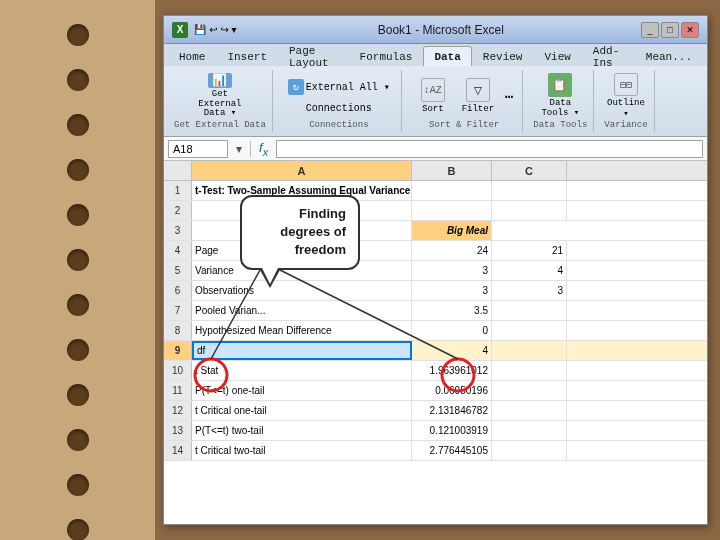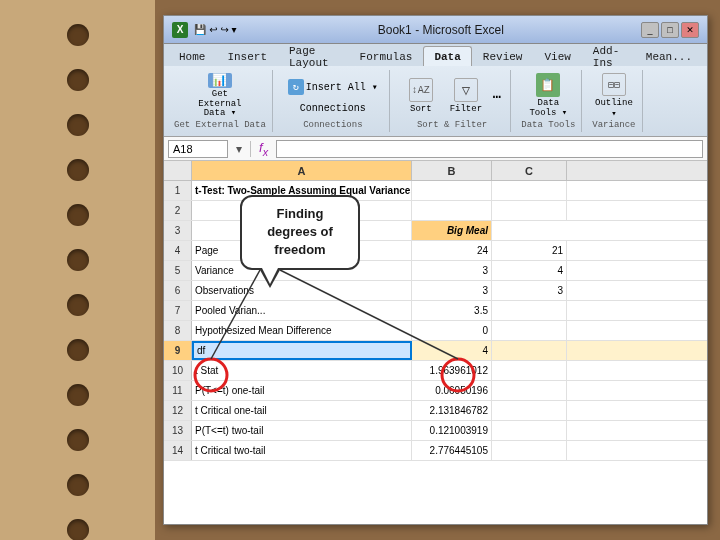--- a/index.html
+++ b/index.html
@@ -230,21 +230,21 @@
     .name-box {
       width: 60px;
       height: 18px;
       border: 1px solid #a0a0a0;
       font-size: 11px;
       padding: 0 4px;
       background: white;
       display: flex; align-items: center;
     }
     .formula-icon {
-      font-size: 12px; color: #a21caf;
+      font-size: 12px; color: #0f766e;
     }
     .formula-input {
       flex: 1;
       height: 18px;
       border: 1px solid #a0a0a0;
       font-size: 11px;
       padding: 0 4px;
       background: white;
     }
 
@@ -330,21 +330,21 @@
       position: absolute;
       left: 240px;
       top: 195px;
       z-index: 10;
     }
     .speech-bubble {
       background: white;
       border: 2px solid #333;
       border-radius: 12px;
       padding: 8px 12px;
-      text-align: center;
+      text-align: right;
       font-size: 13px;
       font-weight: bold;
       color: #1a1a1a;
       line-height: 1.4;
       width: 120px;
     }
     .speech-tail {
       position: absolute;
       bottom: -18px;
       left: 20px;
@@ -434,21 +434,21 @@
             <span style="font-size:9px; text-align:center; line-height:1.1;">Get External<br>Data ▾</span>
           </div>
         </div>
         <div class="ribbon-group-label">Get External Data</div>
       </div>
 
       <div class="ribbon-group">
         <div class="ribbon-group-content" style="flex-direction:column; gap:2px;">
           <div class="ribbon-btn-small">
             <div class="ribbon-icon-small" style="background:#5a9fd8;">↻</div>
-            <span>Insert All ▾</span>
+            <span>External All ▾</span>
           </div>
           <div class="ribbon-btn-small">
             <span style="font-size:10px;">Connections</span>
           </div>
         </div>
         <div class="ribbon-group-label">Connections</div>
       </div>
 
       <div class="ribbon-group">
         <div class="ribbon-group-content">

